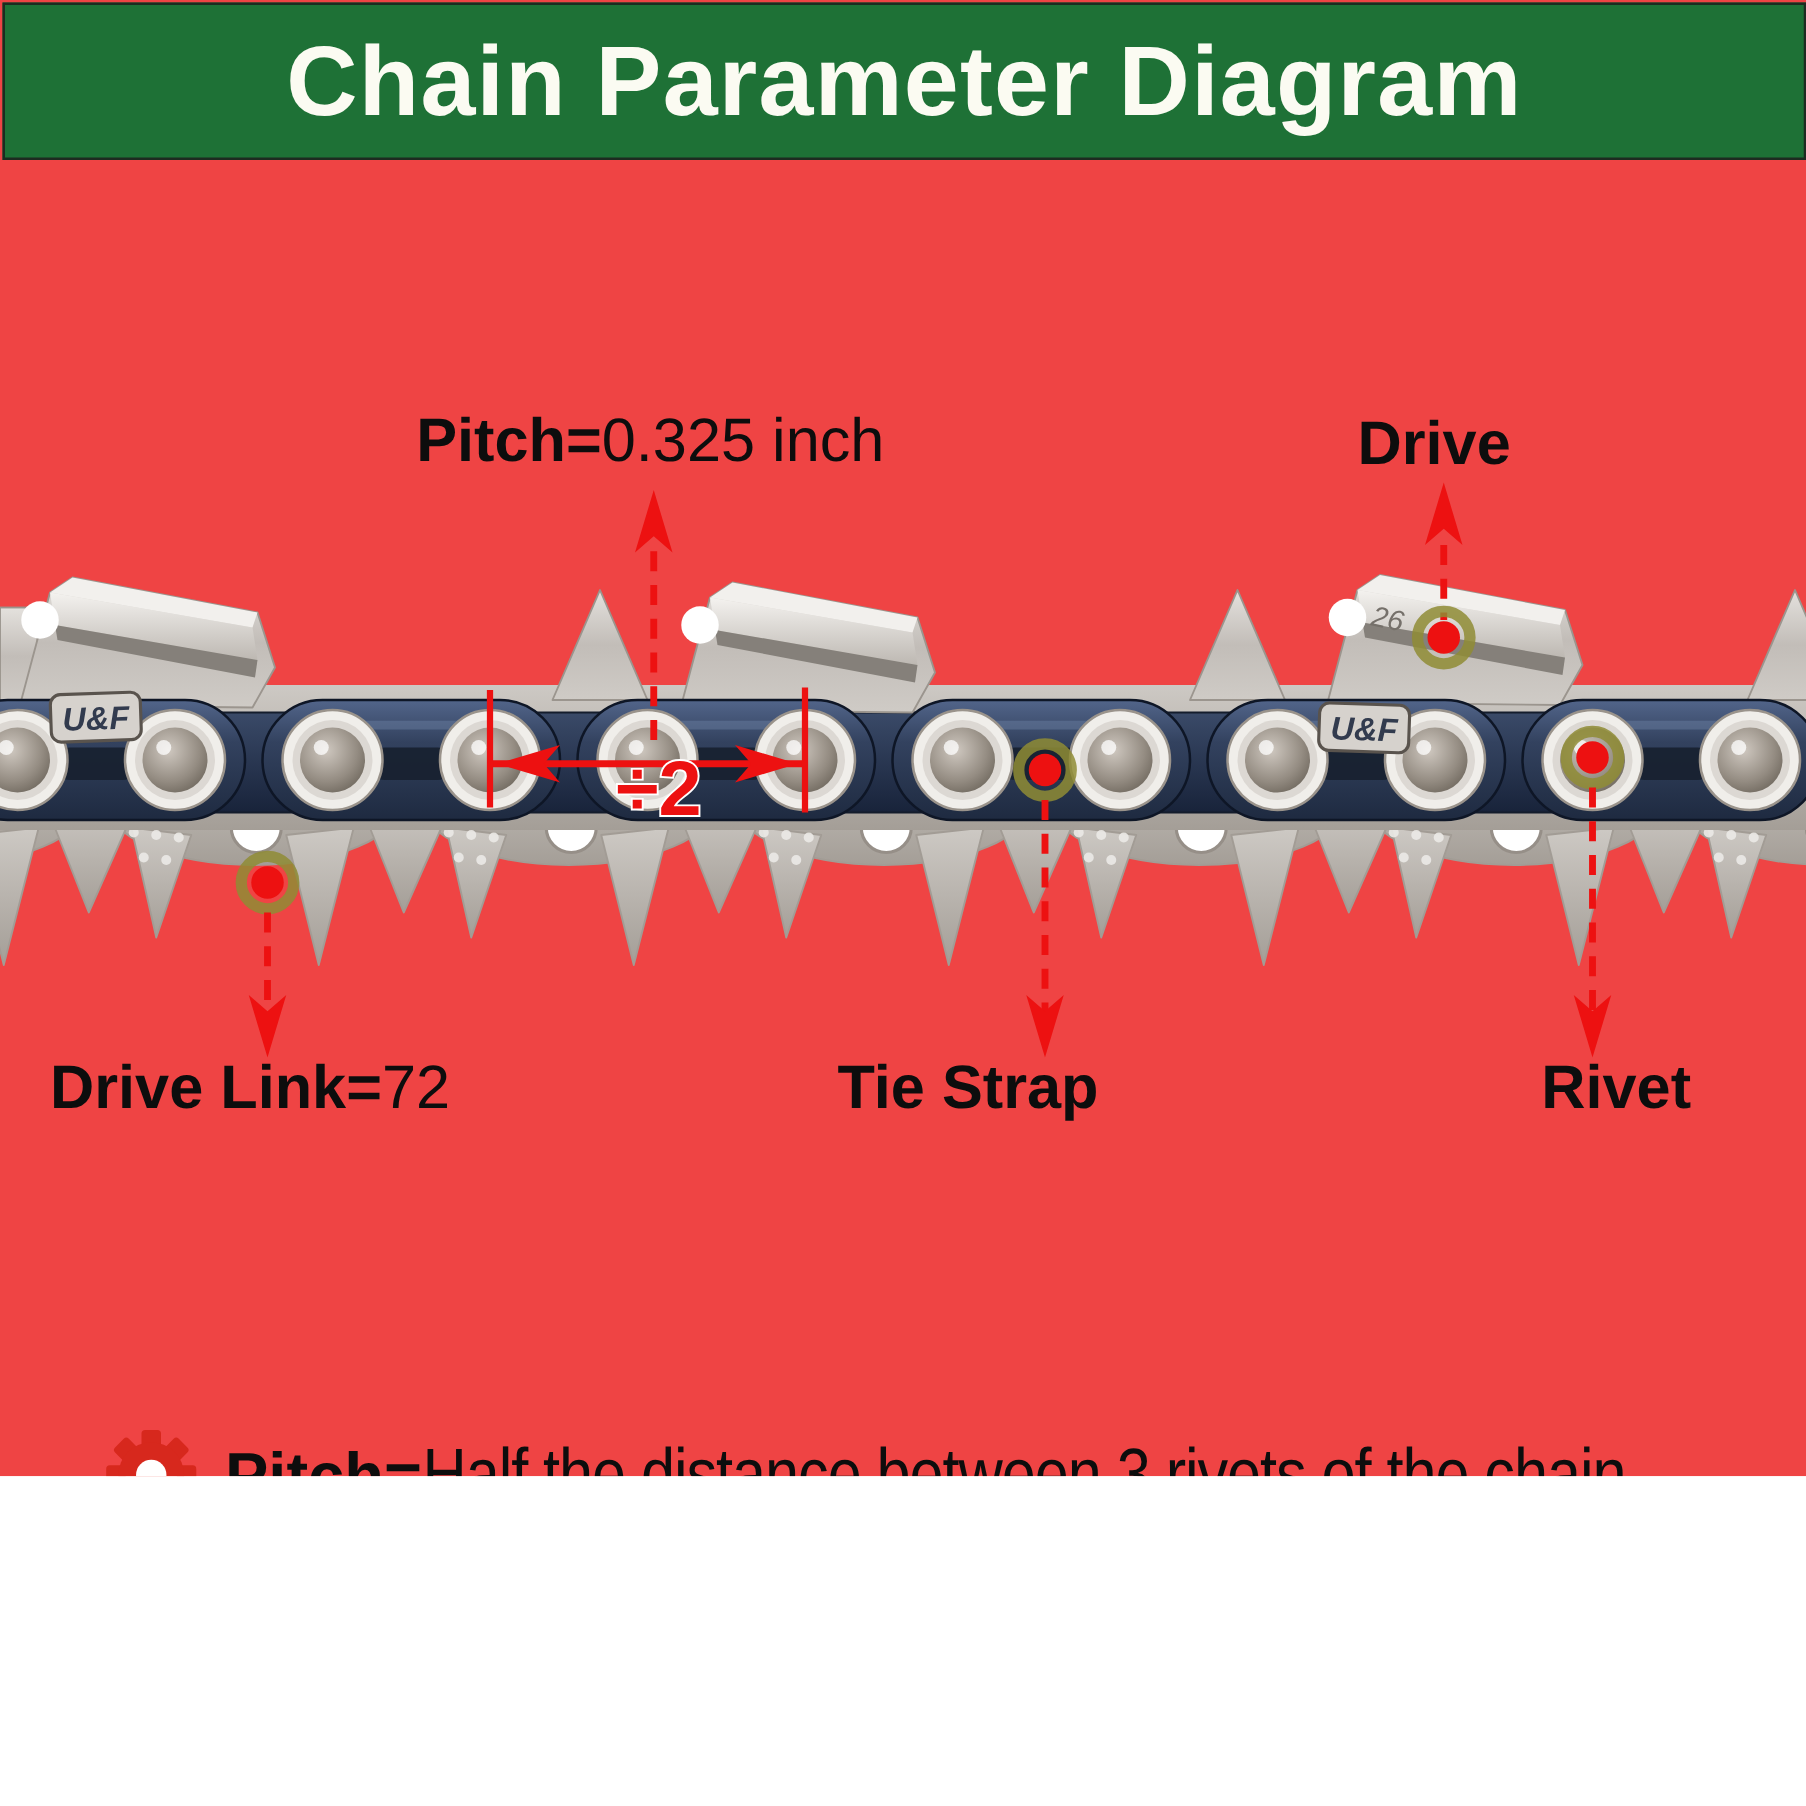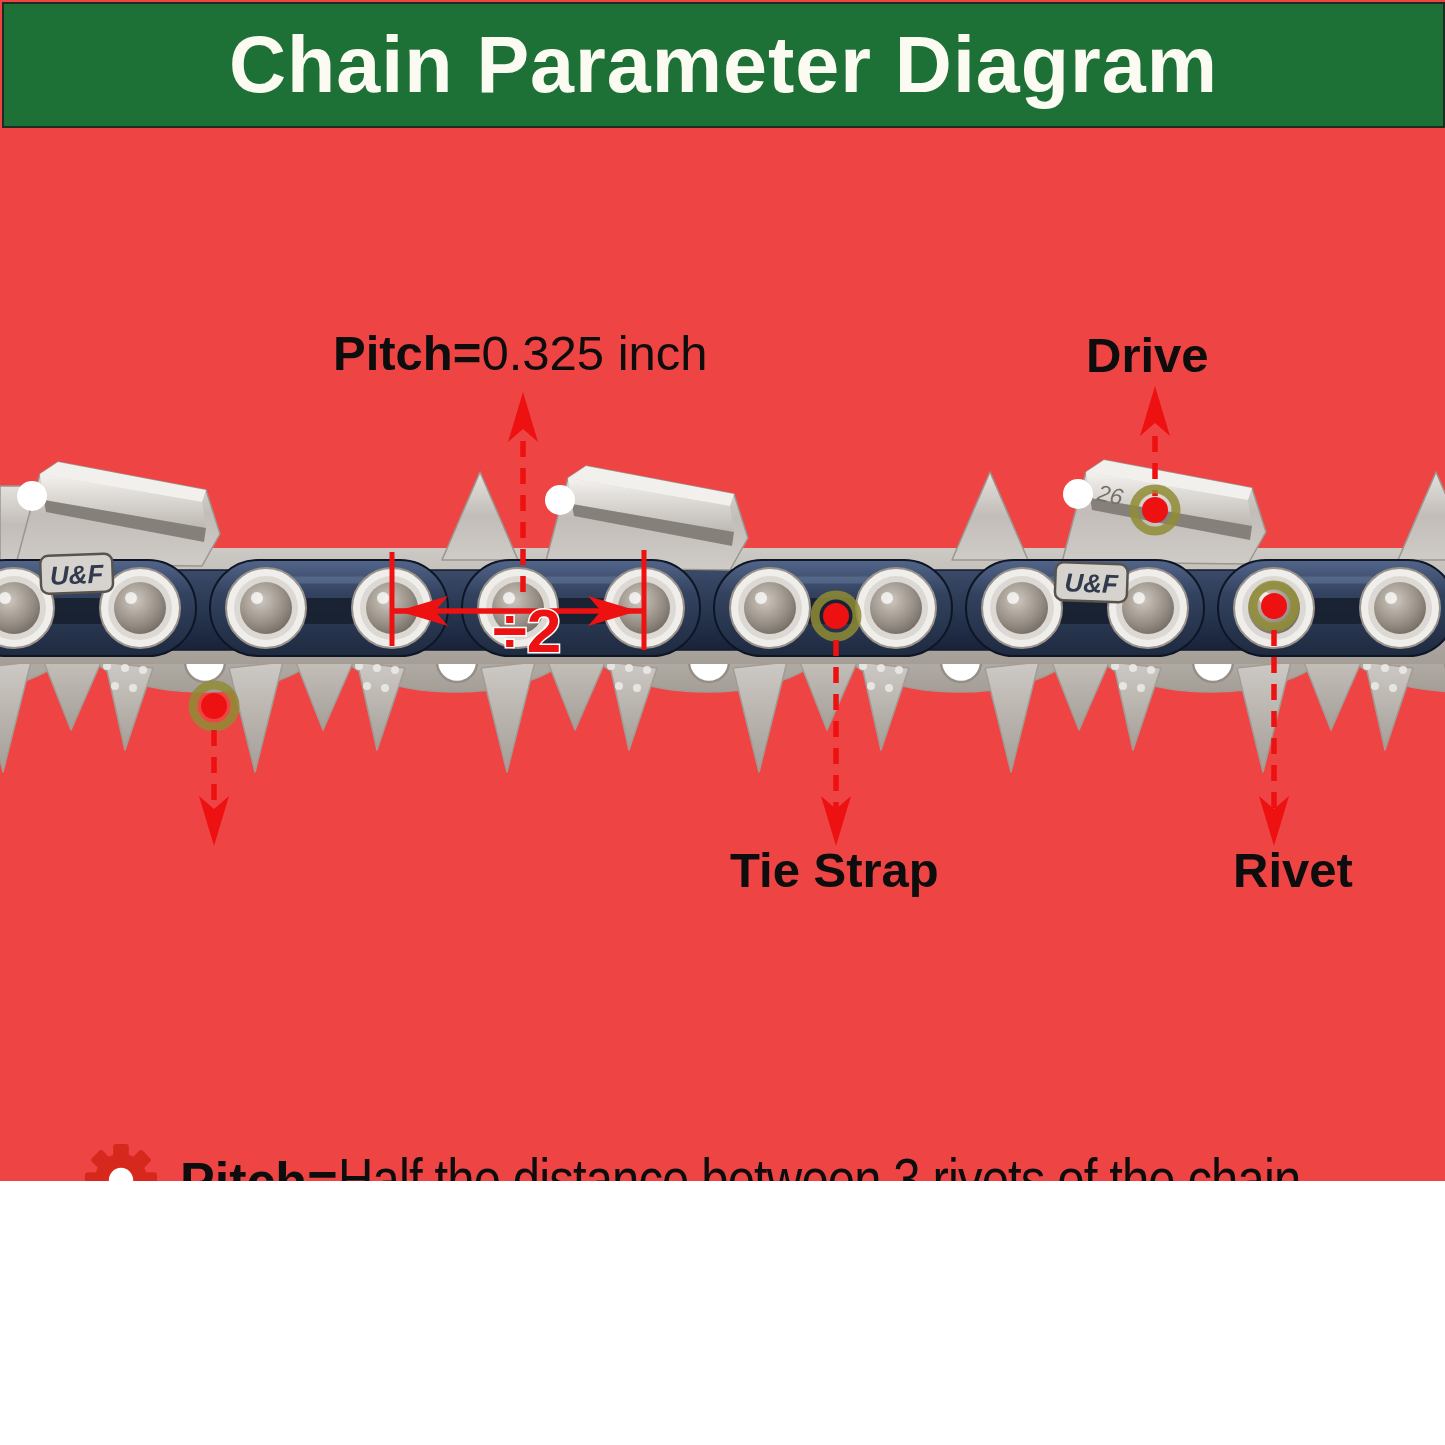--- a/index.html
+++ b/index.html
@@ -297,21 +297,24 @@
       </g>
     </g>
   </svg>
 
   <div class="callout" style="left:333px;top:325px;">
     <span>Pitch=</span><span class="normal">0.325 inch</span>
   </div>
   <div class="callout" style="left:1086px;top:327px;">
     <span>Drive</span>
   </div>
-  <div class="callout" style="left:730px;top:842px;">
+  <div class="callout" style="left:40px;top:842px;">
+    <span>Drive Link=</span><span class="normal">72</span>
+  </div>
+  <div class="callout" style="left:670px;top:842px;">
     <span>Tie Strap</span>
   </div>
   <div class="callout" style="left:1216px;top:842px;margin-left:17px;">
     <span>Rivet</span>
   </div>
 
   <svg class="gear" style="left:84px;top:1143px;" viewBox="0 0 76 76">
       <use href="#gear-shape" transform="translate(38,38)"></use>
     </svg>
   <div class="note-row" style="top:1146px;">

